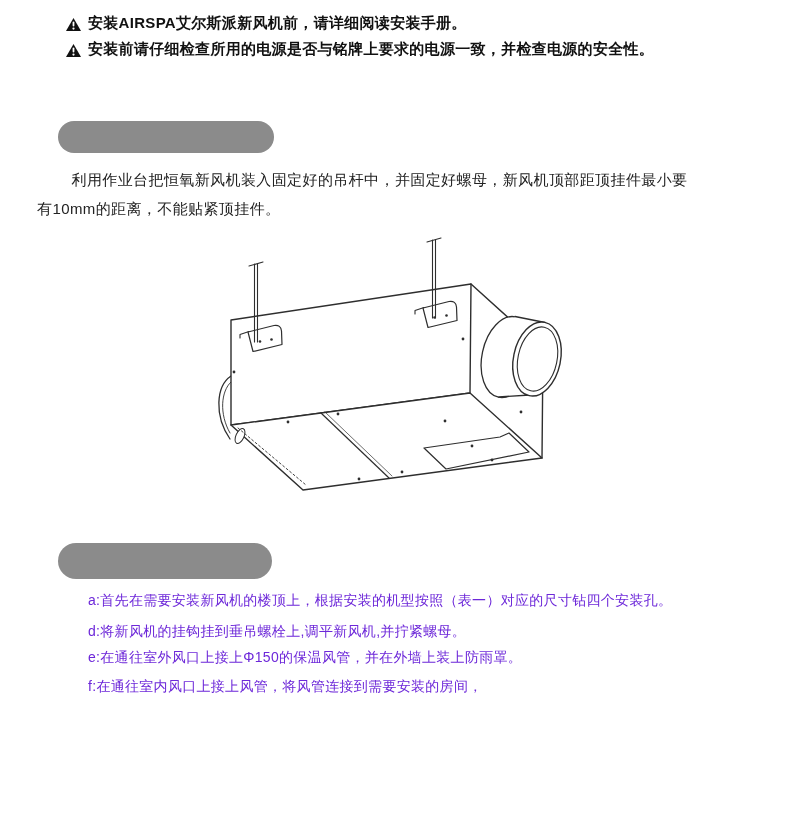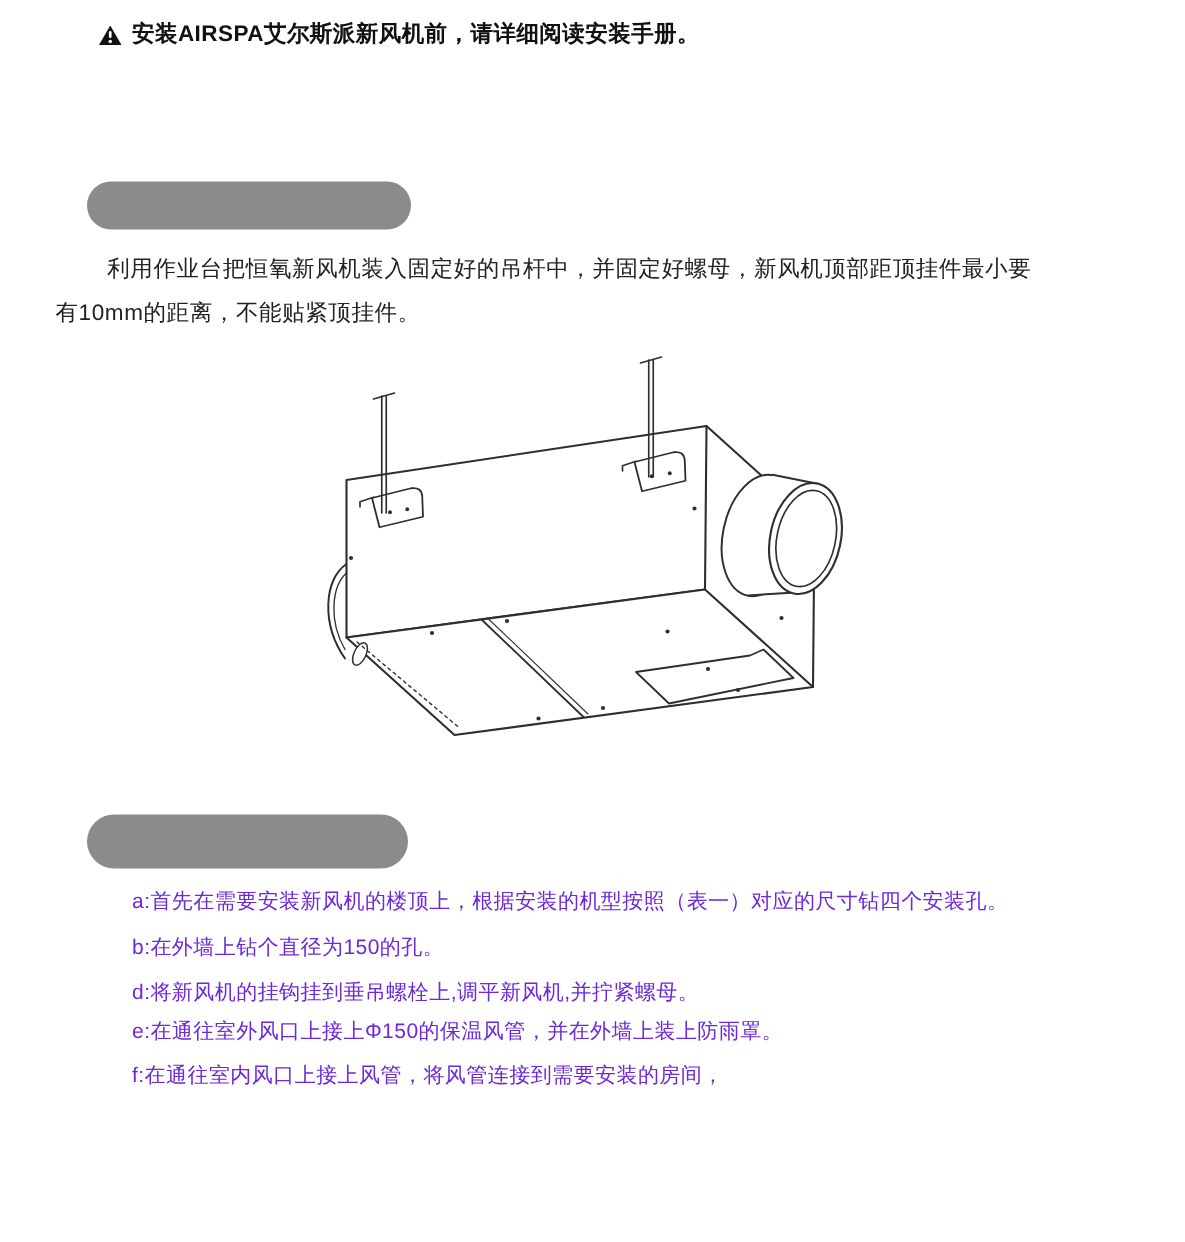--- a/index.html
+++ b/index.html
@@ -43,20 +43,30 @@
   <div class="warnings">
     <div class="warning-item">
       <span class="warn-ico">
         <svg width="15" height="13" viewBox="0 0 15 13">
             <polygon points="7.5,0 15,13 0,13" fill="#111"></polygon>
             <rect x="6.6" y="3.6" width="1.8" height="4.8" rx="0.9" fill="#fff"></rect>
             <circle cx="7.5" cy="10.6" r="1.15" fill="#fff"></circle>
           </svg>
       </span>
       <span>安装AIRSPA艾尔斯派新风机前，请详细阅读安装手册。</span>
+    </div>
+    <div class="warning-item">
+      <span class="warn-ico">
+        <svg width="15" height="13" viewBox="0 0 15 13">
+            <polygon points="7.5,0 15,13 0,13" fill="#111"></polygon>
+            <rect x="6.6" y="3.6" width="1.8" height="4.8" rx="0.9" fill="#fff"></rect>
+            <circle cx="7.5" cy="10.6" r="1.15" fill="#fff"></circle>
+          </svg>
+      </span>
+      <span>安装前请仔细检查所用的电源是否与铭牌上要求的电源一致，并检查电源的安全性。</span>
     </div>
   </div>
 
   <div class="pill pill1">
     <span>1.  新风机安装图</span>
   </div>
 
   <div class="para">利用作业台把恒氧新风机装入固定好的吊杆中，并固定好螺母，新风机顶部距顶挂件最小要有10mm的距离，不能贴紧顶挂件。</div>
 
   <svg class="diagram" viewBox="210 230 420 270" fill="none" stroke="#2e2e2e" stroke-width="1.3" stroke-linecap="round" stroke-linejoin="round">
@@ -129,19 +139,18 @@
       <circle cx="463" cy="339" r="1.4" fill="#2e2e2e" stroke="none"></circle>
     </g>
   </svg>
 
   <div class="pill pill2">
     <span>2. 具体安装步骤:</span>
   </div>
 
   <div class="steps">
     <div class="step mb14">a:首先在需要安装新风机的楼顶上，根据安装的机型按照（表一）对应的尺寸钻四个安装孔。</div>
-    <div class="step mb13">b:在外墙上钻个直径为150的孔。</div>
     <div class="step mb9">d:将新风机的挂钩挂到垂吊螺栓上,调平新风机,并拧紧螺母。</div>
     <div class="step mb12">e:在通往室外风口上接上Φ150的保温风管，并在外墙上装上防雨罩。</div>
     <div class="step mb8">f:在通往室内风口上接上风管，将风管连接到需要安装的房间，</div>
   </div>
 
 </div>
 
 </body></html>

